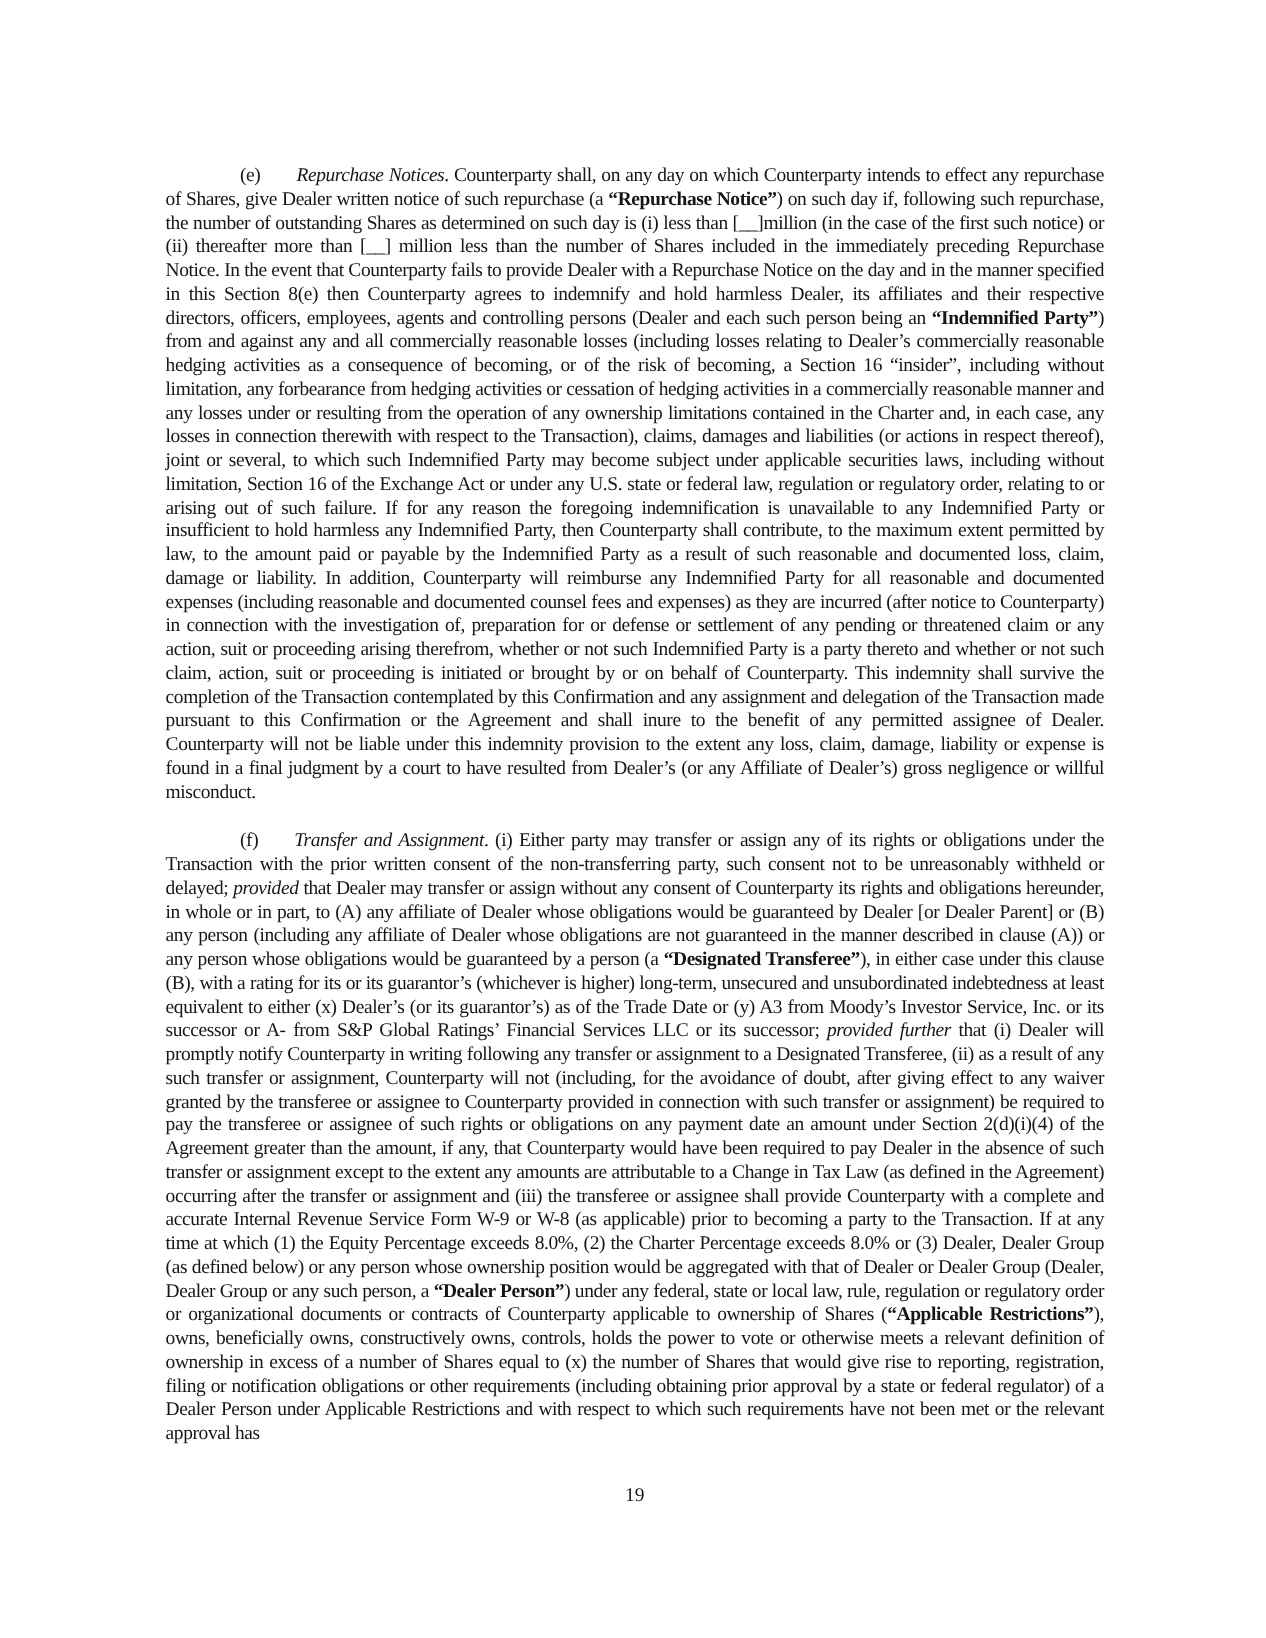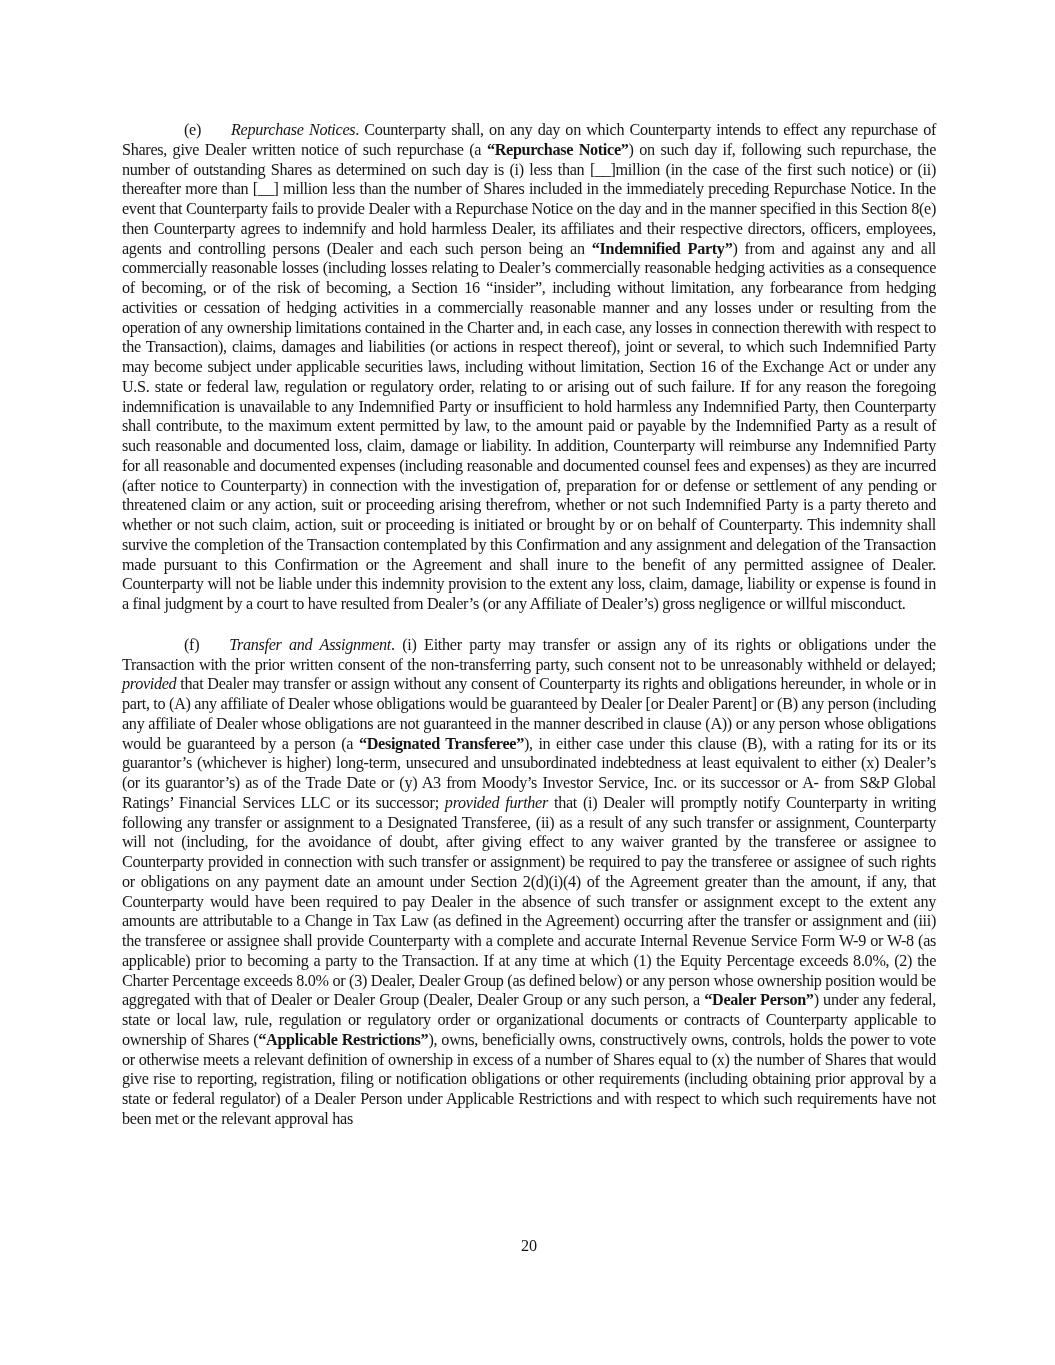--- a/index.html
+++ b/index.html
@@ -21,21 +21,21 @@
     left: 122px;
     top: 121px;
     width: 814px;
     font-size: 16.2px;
     line-height: 19.75px;
     letter-spacing: -0.32px;
     text-align: justify;
     text-justify: inter-word;
   }
   .para {
-    margin: 0;
+    margin: 16px;
     text-indent: 62px;
   }
   .para + .para {
     margin-top: 21px;
   }
   .para .tab {
     display: inline-block;
     width: 30px;
   }
   .it { font-style: italic; }
@@ -51,14 +51,14 @@
   }
 </style>
 </head>
 <body>
 
 <div class="page">
   <div class="text-block">
     <p class="para"><span>(e)</span><span class="tab"></span><span class="it">Repurchase Notices</span><span>. Counterparty shall, on any day on which Counterparty intends to effect any repurchase of Shares, give Dealer written notice of such repurchase (a </span><span class="bd">“Repurchase Notice”</span><span>) on such day if, following such repurchase, the number of outstanding Shares as determined on such day is (i) less than [__]million (in the case of the first such notice) or (ii) thereafter more than [__] million less than the number of Shares included in the immediately preceding Repurchase Notice. In the event that Counterparty fails to provide Dealer with a Repurchase Notice on the day and in the manner specified in this Section 8(e) then Counterparty agrees to indemnify and hold harmless Dealer, its affiliates and their respective directors, officers, employees, agents and controlling persons (Dealer and each such person being an </span><span class="bd">“Indemnified Party”</span><span>) from and against any and all commercially reasonable losses (including losses relating to Dealer’s commercially reasonable hedging activities as a consequence of becoming, or of the risk of becoming, a Section 16 “insider”, including without limitation, any forbearance from hedging activities or cessation of hedging activities in a commercially reasonable manner and any losses under or resulting from the operation of any ownership limitations contained in the Charter and, in each case, any losses in connection therewith with respect to the Transaction), claims, damages and liabilities (or actions in respect thereof), joint or several, to which such Indemnified Party may become subject under applicable securities laws, including without limitation, Section 16 of the Exchange Act or under any U.S. state or federal law, regulation or regulatory order, relating to or arising out of such failure. If for any reason the foregoing indemnification is unavailable to any Indemnified Party or insufficient to hold harmless any Indemnified Party, then Counterparty shall contribute, to the maximum extent permitted by law, to the amount paid or payable by the Indemnified Party as a result of such reasonable and documented loss, claim, damage or liability. In addition, Counterparty will reimburse any Indemnified Party for all reasonable and documented expenses (including reasonable and documented counsel fees and expenses) as they are incurred (after notice to Counterparty) in connection with the investigation of, preparation for or defense or settlement of any pending or threatened claim or any action, suit or proceeding arising therefrom, whether or not such Indemnified Party is a party thereto and whether or not such claim, action, suit or proceeding is initiated or brought by or on behalf of Counterparty. This indemnity shall survive the completion of the Transaction contemplated by this Confirmation and any assignment and delegation of the Transaction made pursuant to this Confirmation or the Agreement and shall inure to the benefit of any permitted assignee of Dealer. Counterparty will not be liable under this indemnity provision to the extent any loss, claim, damage, liability or expense is found in a final judgment by a court to have resulted from Dealer’s (or any Affiliate of Dealer’s) gross negligence or willful misconduct.</span></p>
     <p class="para"><span>(f)</span><span class="tab"></span><span class="it">Transfer and Assignment</span><span>. (i) Either party may transfer or assign any of its rights or obligations under the Transaction with the prior written consent of the non-transferring party, such consent not to be unreasonably withheld or delayed; </span><span class="it">provided</span><span> that Dealer may transfer or assign without any consent of Counterparty its rights and obligations hereunder, in whole or in part, to (A) any affiliate of Dealer whose obligations would be guaranteed by Dealer [or Dealer Parent] or (B) any person (including any affiliate of Dealer whose obligations are not guaranteed in the manner described in clause (A)) or any person whose obligations would be guaranteed by a person (a </span><span class="bd">“Designated Transferee”</span><span>), in either case under this clause (B), with a rating for its or its guarantor’s (whichever is higher) long-term, unsecured and unsubordinated indebtedness at least equivalent to either (x) Dealer’s (or its guarantor’s) as of the Trade Date or (y) A3 from Moody’s Investor Service, Inc. or its successor or A- from S&amp;P Global Ratings’ Financial Services LLC or its successor; </span><span class="it">provided further</span><span> that (i) Dealer will promptly notify Counterparty in writing following any transfer or assignment to a Designated Transferee, (ii) as a result of any such transfer or assignment, Counterparty will not (including, for the avoidance of doubt, after giving effect to any waiver granted by the transferee or assignee to Counterparty provided in connection with such transfer or assignment) be required to pay the transferee or assignee of such rights or obligations on any payment date an amount under Section 2(d)(i)(4) of the Agreement greater than the amount, if any, that Counterparty would have been required to pay Dealer in the absence of such transfer or assignment except to the extent any amounts are attributable to a Change in Tax Law (as defined in the Agreement) occurring after the transfer or assignment and (iii) the transferee or assignee shall provide Counterparty with a complete and accurate Internal Revenue Service Form W-9 or W-8 (as applicable) prior to becoming a party to the Transaction. If at any time at which (1) the Equity Percentage exceeds 8.0%, (2) the Charter Percentage exceeds 8.0% or (3) Dealer, Dealer Group (as defined below) or any person whose ownership position would be aggregated with that of Dealer or Dealer Group (Dealer, Dealer Group or any such person, a </span><span class="bd">“Dealer Person”</span><span>) under any federal, state or local law, rule, regulation or regulatory order or organizational documents or contracts of Counterparty applicable to ownership of Shares (</span><span class="bd">“Applicable Restrictions”</span><span>), owns, beneficially owns, constructively owns, controls, holds the power to vote or otherwise meets a relevant definition of ownership in excess of a number of Shares equal to (x) the number of Shares that would give rise to reporting, registration, filing or notification obligations or other requirements (including obtaining prior approval by a state or federal regulator) of a Dealer Person under Applicable Restrictions and with respect to which such requirements have not been met or the relevant approval has</span></p>
   </div>
-  <div class="page-number">20</div>
+  <div class="page-number">19</div>
 </div>
 
 </body></html>

